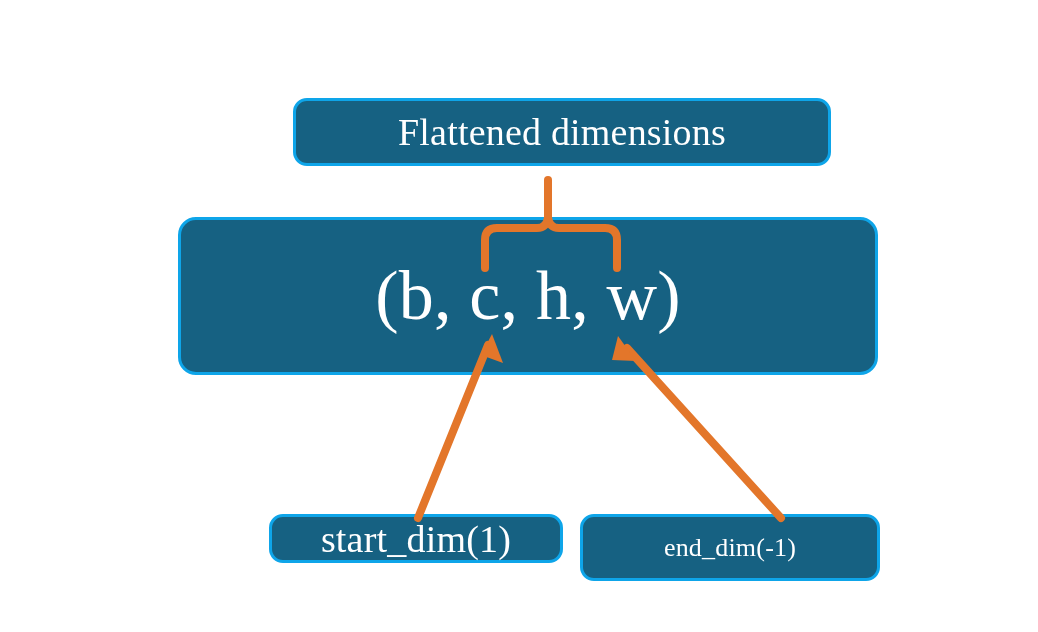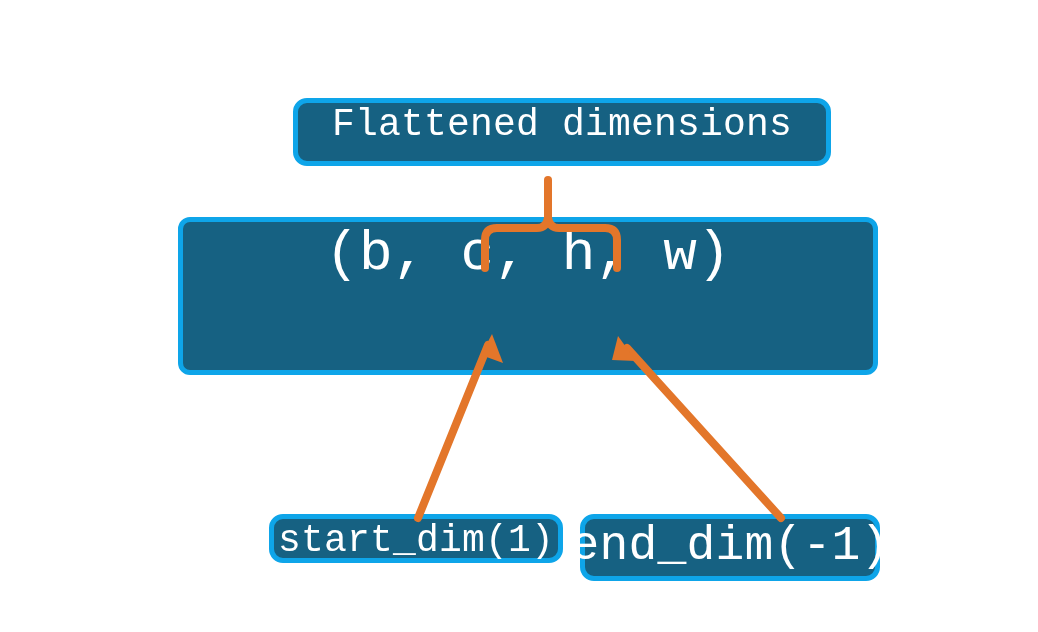--- a/index.html
+++ b/index.html
@@ -15,63 +15,63 @@
     position: relative;
     width: 1038px;
     height: 632px;
     background: #ffffff;
     overflow: hidden;
   }
   .node {
     position: absolute;
     box-sizing: border-box;
     background: #166182;
-    border: 5px solid #0ea5e9;
+    border: 3px solid #0ea5e9;
     border-radius: 16px;
     display: flex;
-    align-items: flex-start;
+    align-items: center;
     justify-content: center;
     color: #ffffff;
-    font-family: Liberation Mono, monospace;
+    font-family: Liberation Serif, serif;
     font-weight: 400;
     letter-spacing: 0.2px;
     white-space: nowrap;
     z-index: 2;
   }
   #node-flattened {
     left: 293px;
     top: 98px;
     width: 538px;
     height: 68px;
     border-radius: 14px;
     font-size: 38px;
   }
   #node-shape {
     left: 178px;
     top: 217px;
     width: 700px;
     height: 158px;
-    border-radius: 12px;
-    font-size: 56px;
+    border-radius: 18px;
+    font-size: 70px;
   }
   #node-start {
     left: 269px;
     top: 514px;
     width: 294px;
     height: 49px;
     border-radius: 14px;
     font-size: 38px;
   }
   #node-end {
     left: 580px;
     top: 514px;
     width: 300px;
     height: 67px;
     border-radius: 14px;
-    font-size: 48px;
+    font-size: 26px;
   }
   #overlay {
     position: absolute;
     left: 0;
     top: 0;
     width: 1038px;
     height: 632px;
     z-index: 3;
     pointer-events: none;
   }

